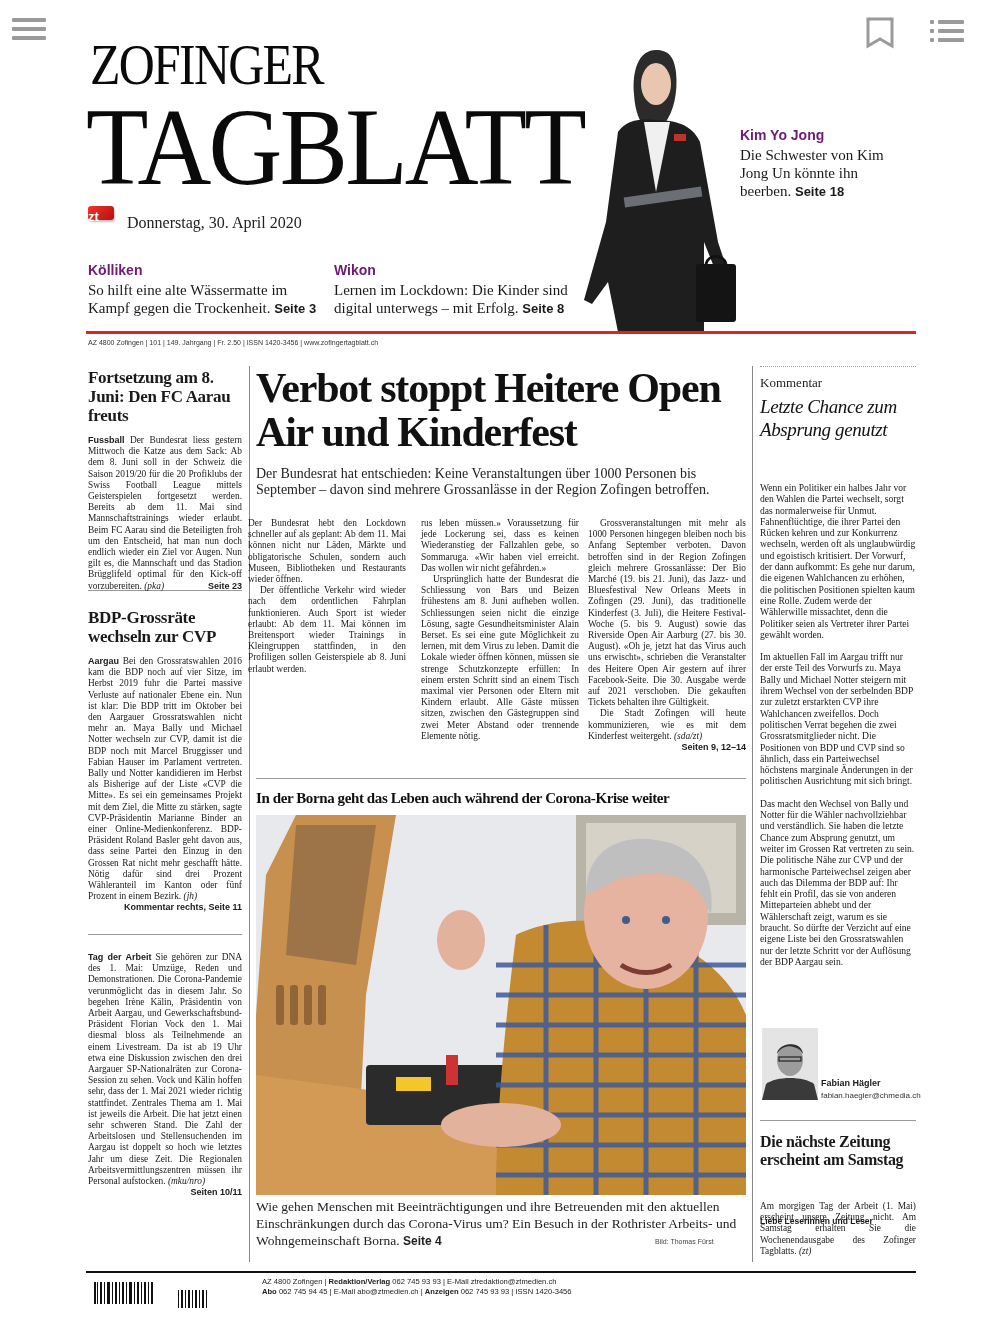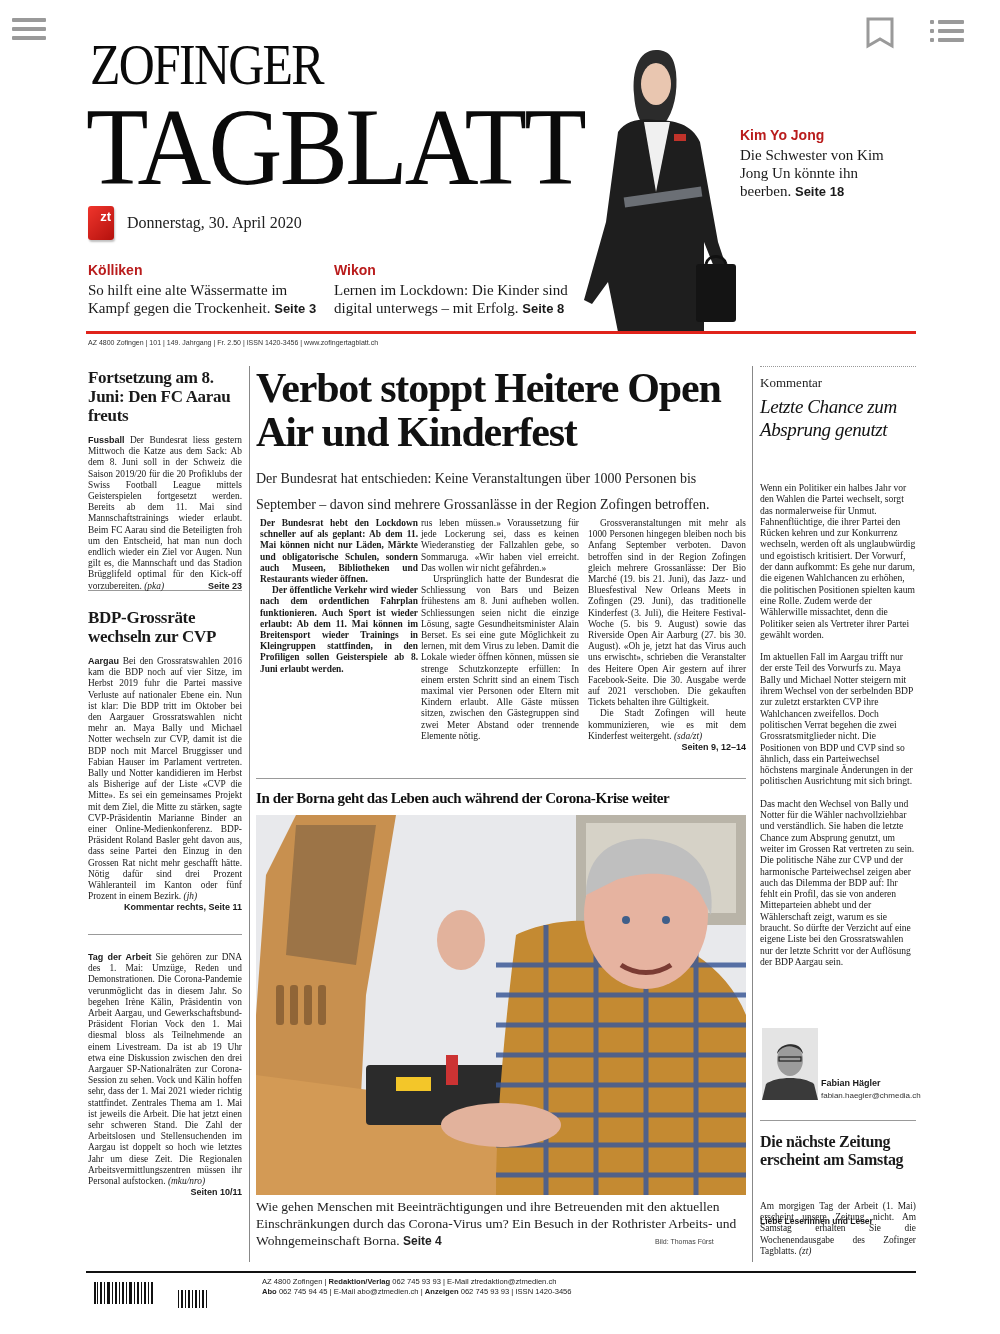--- a/index.html
+++ b/index.html
@@ -12,25 +12,25 @@
   .menu-btn span { position: absolute; left: 0; width: 34px; height: 4px; background: #9a9a9a; border-radius: 1px; }
   .menu-btn span:nth-child(1) { top: 0; } .menu-btn span:nth-child(2) { top: 9px; } .menu-btn span:nth-child(3) { top: 18px; }
   .bookmark-btn { left: 866px; top: 17px; width: 28px; height: 32px; }
   .toc-btn { left: 930px; top: 20px; width: 34px; height: 24px; }
   .toc-btn .dot { position: absolute; left: 0; width: 4px; height: 4px; background: #9a9a9a; border-radius: 1px; }
   .toc-btn .bar { position: absolute; left: 8px; width: 26px; height: 4px; background: #9a9a9a; border-radius: 1px; }
 
   
   .mast-1 { position: absolute; left: 90px; top: 36px; font-size: 58px; line-height: 58px; letter-spacing: -2px; transform: scaleX(0.86); transform-origin: left; font-weight: 400; color: #0a0a0a; }
   .mast-2 { position: absolute; left: 86px; top: 92px; font-size: 110px; line-height: 110px; letter-spacing: -3px; transform: scaleX(0.93); transform-origin: left; color: #0a0a0a; }
-  .zt-logo { position: absolute; left: 88px; top: 206px; width: 26px; height: 34px; background: linear-gradient(135deg,#f0352c,#b4110d); border-radius: 3px; color: #fff; font-family: "Liberation Sans", sans-serif; font-weight: 700; font-size: 13px; line-height: 22px; text-align: right; padding-right: 3px; box-shadow: 1px 2px 2px rgba(0,0,0,0.25); }
+  .zt-logo { position: absolute; left: 88px; top: 206px; width: 26px; height: 14px; background: linear-gradient(135deg,#f0352c,#b4110d); border-radius: 3px; color: #fff; font-family: "Liberation Sans", sans-serif; font-weight: 700; font-size: 13px; line-height: 22px; padding-right: 3px; box-shadow: 1px 2px 2px rgba(0,0,0,0.25); }
   .mast-date { position: absolute; left: 127px; top: 214px; font-size: 16px; color: #222; }
 
   .teaser { position: absolute; font-size: 15px; line-height: 18px; }
-  .teaser .kicker { font-family: "Liberation Sans", sans-serif; font-weight: 700; color: #b91c1c; font-size: 14px; display: block; margin-bottom: 2px; }
+  .teaser .kicker { font-family: "Liberation Sans", sans-serif; font-weight: 700; color: #701a75; font-size: 14px; display: block; margin-bottom: 2px; }
   .teaser .ref { font-family: "Liberation Sans", sans-serif; font-weight: 700; font-size: 13px; }
   .teaser-1 { left: 88px; top: 261px; width: 240px; }
   .teaser-2 { left: 334px; top: 261px; width: 240px; }
   .teaser-3 { left: 740px; top: 126px; width: 150px; }
 
   .cover-photo { position: absolute; left: 578px; top: 42px; width: 172px; height: 290px; }
 
   .red-rule { position: absolute; left: 86px; top: 331px; width: 830px; height: 3px; background: #e0231b; }
   .imprint { position: absolute; left: 88px; top: 339px; font-family: "Liberation Sans", sans-serif; font-size: 7px; color: #333; }
 
@@ -40,26 +40,26 @@
   .dotline { position: absolute; height: 1px; border-top: 1px dotted #999; }
 
   .brief { position: absolute; left: 88px; width: 154px; }
   .brief h2 { font-size: 17px; line-height: 19px; font-weight: 700; letter-spacing: -0.3px; margin-bottom: 10px; }
   .brief p { font-size: 9.4px; line-height: 11.2px; text-align: justify; hyphens: auto; }
   .brief .lead { font-family: "Liberation Sans", sans-serif; font-weight: 700; font-size: 9px; }
   .brief .ref, .ref-inline { font-family: "Liberation Sans", sans-serif; font-weight: 700; font-size: 9px; float: right; }
   .brief .src { font-style: italic; }
 
   .main-title { position: absolute; left: 256px; top: 366px; width: 490px; font-size: 42px; line-height: 44px; font-weight: 700; letter-spacing: -1.2px; color: #111; }
-  .main-lead { position: absolute; left: 256px; top: 466px; width: 490px; font-size: 14px; line-height: 26px; color: #222; }
+  .main-lead { position: absolute; left: 256px; top: 466px; width: 490px; font-size: 14px; line-height: 16px; color: #222; }
   .main-col { position: absolute; top: 518px; width: 158px; font-size: 9.4px; line-height: 11.2px; text-align: justify; }
   .main-col p + p { text-indent: 12px; }
   .main-col .indent { text-indent: 12px; }
   .main-col .src { font-style: italic; }
-  .col-a { left: 260px; font-weight: bold; } .col-b { left: 421px; } .col-c { left: 588px; }
+  .col-a { left: 248px; } .col-b { left: 421px; } .col-c { left: 588px; }
 
   .photo-head { position: absolute; left: 256px; top: 790px; width: 490px; font-size: 15px; font-weight: 700; letter-spacing: -0.4px; color: #111; }
   .photo { position: absolute; left: 256px; top: 815px; width: 490px; height: 380px; overflow: hidden; }
   .photo-caption { position: absolute; left: 256px; top: 1198px; width: 490px; font-size: 13.5px; line-height: 17px; color: #222; }
   .photo-caption .ref { font-family: "Liberation Sans", sans-serif; font-weight: 700; font-size: 12px; }
   .photo-credit { position: absolute; left: 655px; top: 1238px; font-family: "Liberation Sans", sans-serif; font-size: 7px; color: #444; }
 
   .comment { position: absolute; left: 760px; width: 156px; }
   .comment-label { position: absolute; left: 760px; top: 375px; font-size: 13px; color: #222; }
   .comment-title { position: absolute; left: 760px; top: 396px; width: 150px; font-size: 19px; line-height: 22.5px; font-style: italic; letter-spacing: -0.4px; color: #111; }

